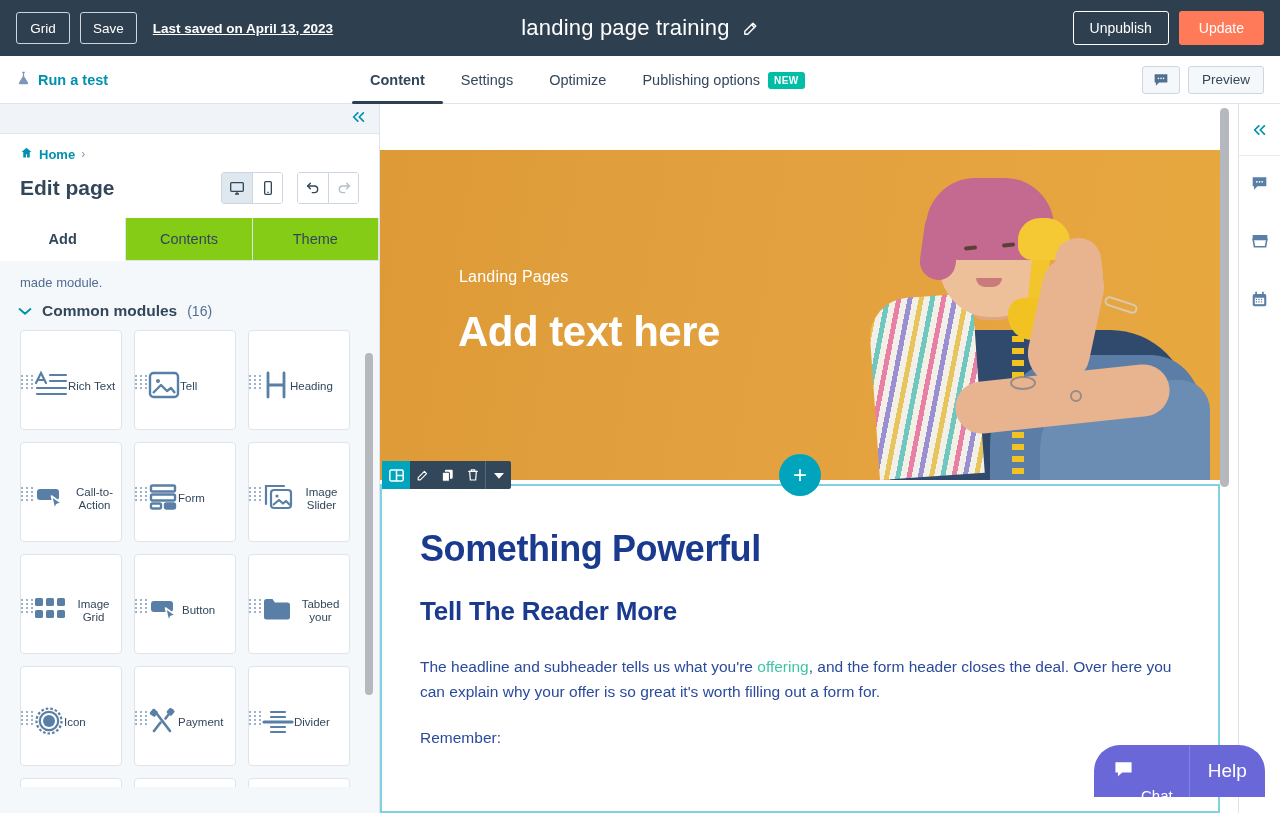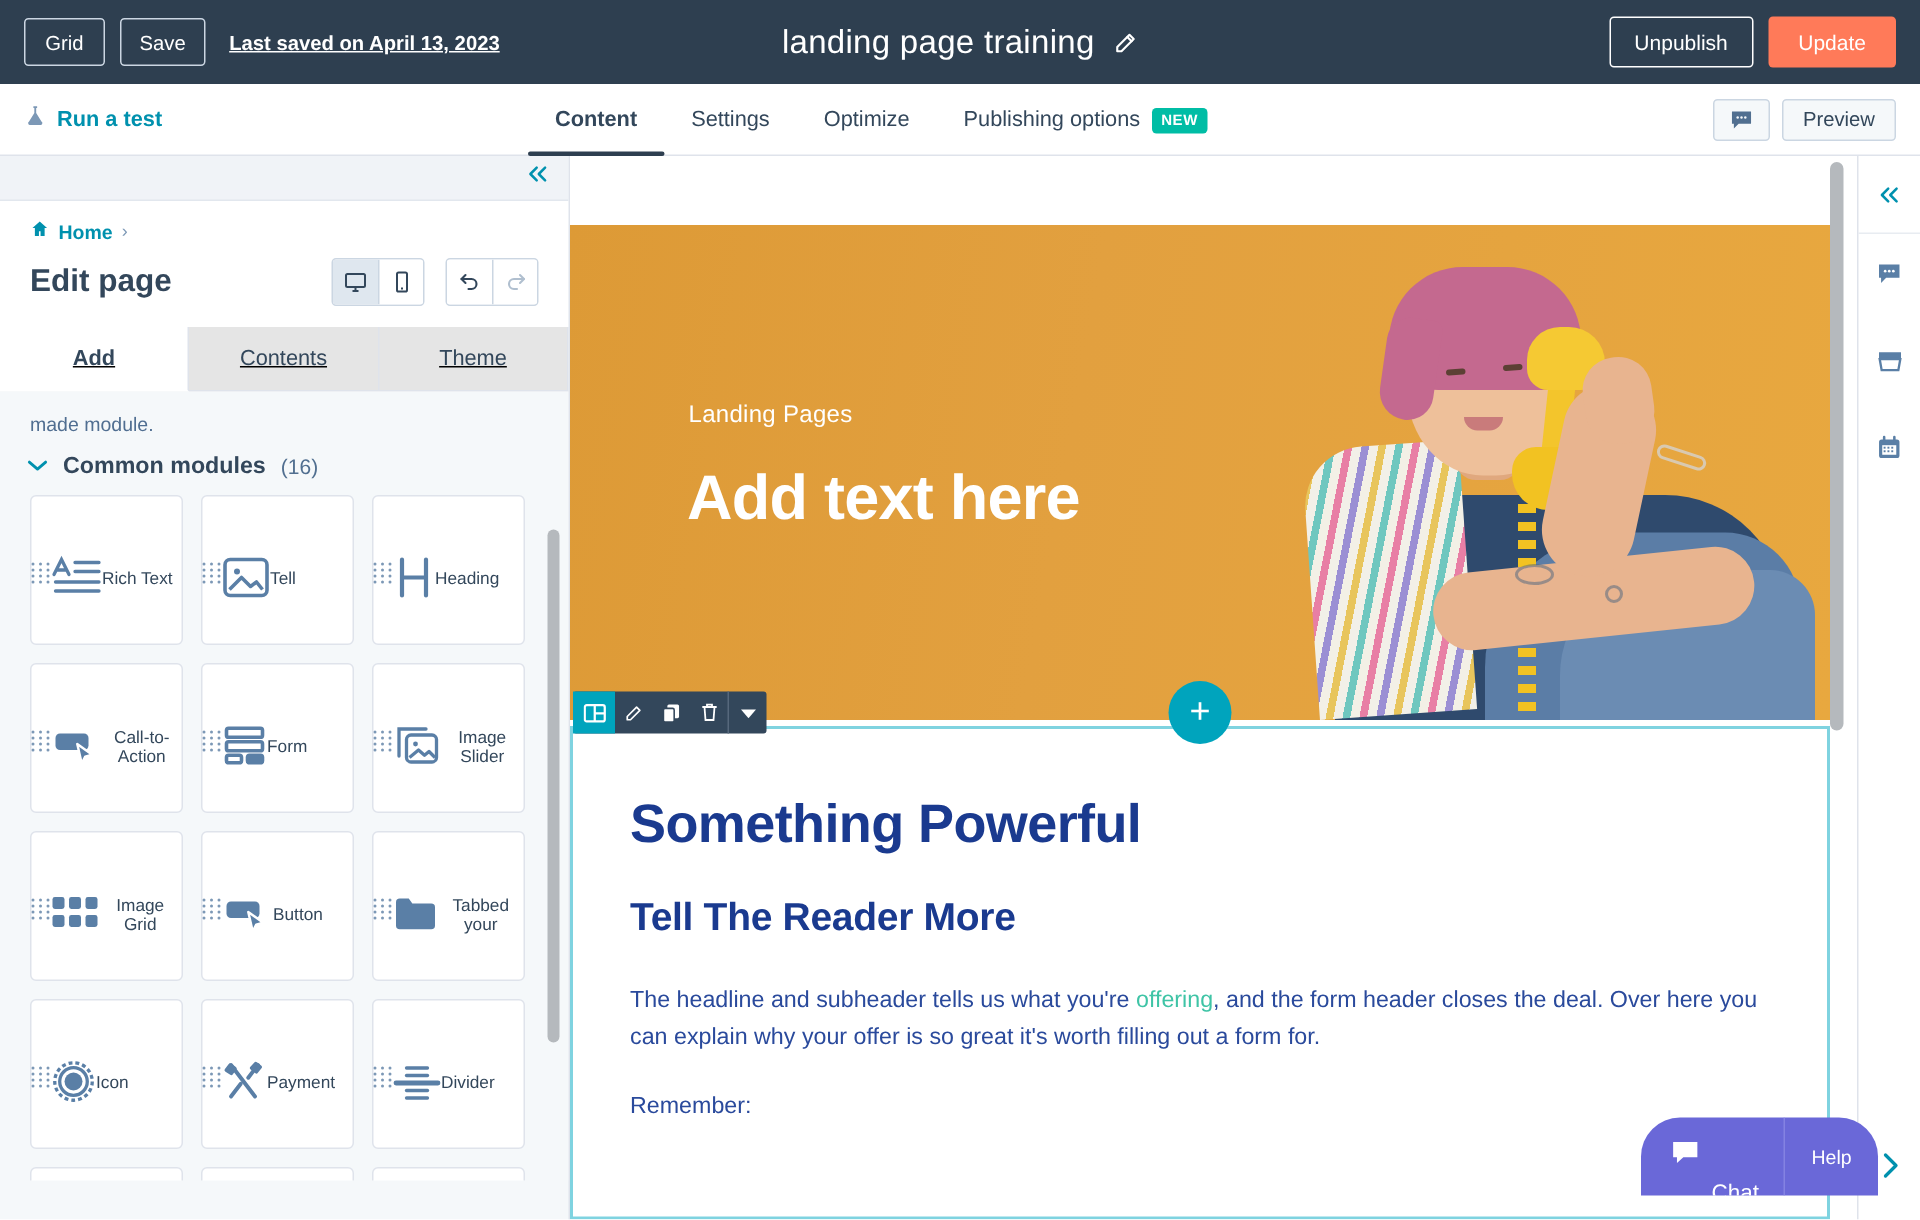--- a/index.html
+++ b/index.html
@@ -100,21 +100,21 @@
     border-radius: 3px; overflow: hidden; background: #fff;
   }
   .seg-btn {
     width: 30px; height: 30px; display: flex; align-items: center; justify-content: center;
     cursor: pointer; background: #fff;
   }
   .seg-btn.active { background: #dfe7ef; }
   .seg-btn + .seg-btn { border-left: 1px solid #cbd6e2; }
   .undoredo { margin-left: 14px; display: flex; border: 1px solid #cbd6e2; border-radius: 3px; overflow: hidden; background: #fff; }
 
-  .lp-tabs { display: flex; background: #e5e5e5; border-bottom: 1px solid #dfe3eb; text-decoration: underline; }
+  .lp-tabs { display: flex; background: #84cc16; border-bottom: 1px solid #dfe3eb; }
   .lp-tab {
     flex: 1; text-align: center; padding: 13px 0; font-size: 14.5px;
     color: #33475b; cursor: pointer; border-right: 1px solid #dfe3eb;
   }
   .lp-tab.active { background: #fff; font-weight: bold; border-bottom: 1px solid #fff; margin-bottom: -1px; }
 
   .lp-body { position: relative; height: 526px; overflow: hidden; background: #f5f8fa; }
   .lp-note { font-size: 13px; color: #506e91; padding: 14px 20px 0 20px; }
   .sec-head { display: flex; align-items: center; gap: 10px; padding: 12px 20px 10px 18px; }
   .sec-title { font-size: 15.5px; font-weight: bold; color: #33475b; }
@@ -223,21 +223,21 @@
   .rr-bottom { position: absolute; left: 0; bottom: 26px; width: 42px; display: flex; align-items: center; justify-content: center; cursor: pointer; }
 
   
   .chatwidget {
     position: absolute; left: 1094px; top: 745px; height: 52px;
     background: #6a68d8; border-radius: 26px 26px 0 0; display: flex;
     align-items: center; color: #fff; z-index: 20; overflow: hidden;
   }
   .cw-chat { display: flex; align-items: center; gap: 8px; padding: 0 16px 0 20px; height: 52px; cursor: pointer; }
   .cw-sep { width: 1px; height: 52px; background: #8482e2; }
-  .cw-help { padding: 0 18px; height: 52px; display: flex; align-items: center; cursor: pointer; font-size: 13px; }
+  .cw-help { padding: 0 18px; height: 52px; display: flex; align-items: center; cursor: pointer; font-size: 19px; }
   .cw-label { font-size: 15px; margin-top: 48px; }
 </style>
 </head>
 <body>
 
 <div id="app">
 
   <div class="topbar">
     <button class="tb-btn">Grid</button>
     <button class="tb-btn">Save</button>

